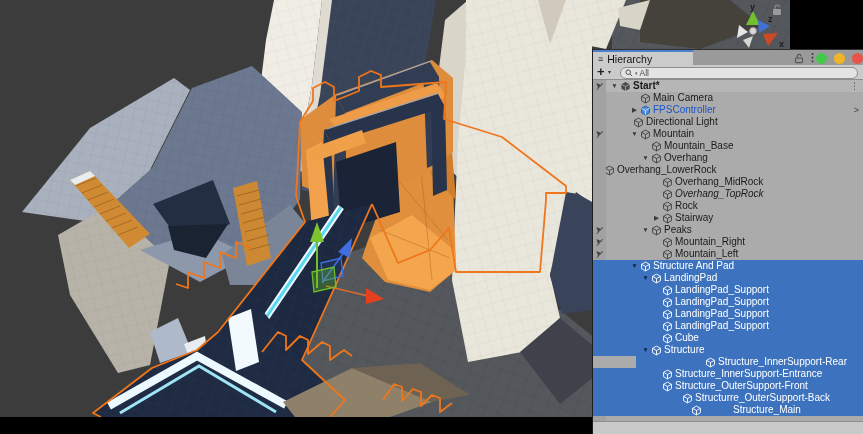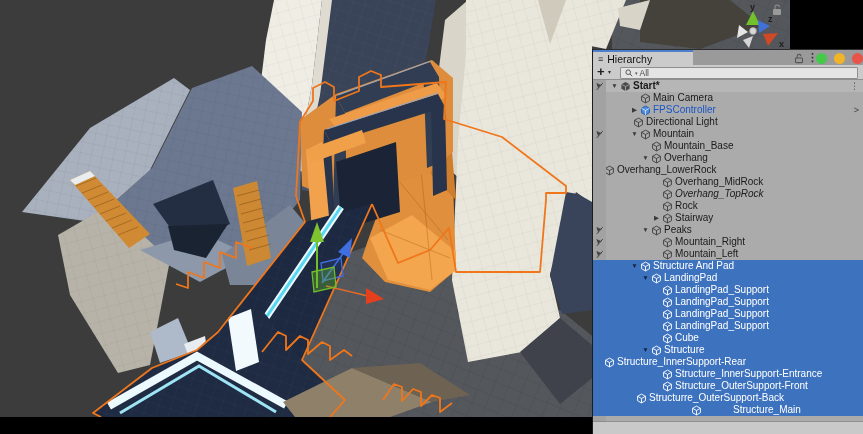--- a/index.html
+++ b/index.html
@@ -13,21 +13,21 @@
   .tab{position:absolute;left:0;top:0;width:100px;height:16px;background:#CBCBCB;border-top:2px solid #4C80CC;
        box-sizing:border-box;display:flex;align-items:center;gap:4px;padding-left:5px;font-size:10.5px;color:#101010}
   .tab .ticon{font-size:9px;color:#333;line-height:1}
   .tb-lock{position:absolute;left:201px;top:3px}
   .tb-dots{position:absolute;left:214px;top:1px;font-size:11px;color:#333;font-weight:bold}
   .wdot{position:absolute;top:3px;width:11px;height:11px;border-radius:50%}
   .toolbar{position:absolute;left:0;top:16px;right:0;height:15px;background:#CBCBCB;border-bottom:1px solid #8E8E8E;box-sizing:border-box}
   .plusbtn{position:absolute;left:4px;top:0px;font-size:13px;font-weight:bold;color:#222;line-height:14px}
   .pluscaret{position:absolute;left:15px;top:3px;font-size:6px;color:#333}
   .search{position:absolute;left:27px;right:5px;top:2px;height:10px;background:#E4E4E4;border:1px solid #8F8F8F;
-          border-radius:1px;display:flex;align-items:center;gap:2px;padding-left:4px;font-size:8.5px;color:#4a4a4a}
+          border-radius:6px;display:flex;align-items:center;gap:2px;padding-left:4px;font-size:8.5px;color:#4a4a4a}
   .search .scaret{font-size:5px;color:#555}
   .rows{position:absolute;left:0;top:31px;right:0;height:336px;background:#ABABAB}
   .h-row{height:12px;display:flex;align-items:center;position:relative;box-sizing:border-box}
   .gutter{position:absolute;left:0;top:0;width:13px;height:12px;background:#A2A2A2;display:flex;align-items:center;justify-content:center}
   .h-row.scenehdr{background:#B6B6B6}
   .h-row.scenehdr .rlabel{font-weight:bold}
   .h-row.sel{background:var(--sel-blue,#3D72BF)}
   .h-row.sel .gutter{background:transparent}
   .h-row.sel .rlabel{color:#fff}
   .h-row.bluetext .rlabel{color:#1A55C8}
@@ -516,21 +516,21 @@
     <span class="gutter"></span>
     <span class="arrow">▼</span>
     <span class="ricon">
           <svg width="11" height="11" viewBox="0 0 12 12">
             <path d="M6 1.2 10.3 3.6 V8.4 L6 10.8 1.7 8.4 V3.6 Z" fill="none" stroke="#FFFFFF" stroke-width="1"></path>
             <path d="M1.7 3.6 6 6 10.3 3.6 M6 6 V10.8" fill="none" stroke="#FFFFFF" stroke-width="1"></path>
           </svg>
         </span>
     <span class="rlabel">Structure</span>
   </div>
-      <div class="h-row sel" style="">
+      <div class="h-row sel" style="padding-left: 58px; margin-left: 43px;">
     <span class="gutter"></span>
     <span class="arrow"></span>
     <span class="ricon">
           <svg width="11" height="11" viewBox="0 0 12 12">
             <path d="M6 1.2 10.3 3.6 V8.4 L6 10.8 1.7 8.4 V3.6 Z" fill="none" stroke="#FFFFFF" stroke-width="1"></path>
             <path d="M1.7 3.6 6 6 10.3 3.6 M6 6 V10.8" fill="none" stroke="#FFFFFF" stroke-width="1"></path>
           </svg>
         </span>
     <span class="rlabel">Structure_InnerSupport-Rear</span>
   </div>
@@ -549,21 +549,21 @@
     <span class="gutter"></span>
     <span class="arrow"></span>
     <span class="ricon">
           <svg width="11" height="11" viewBox="0 0 12 12">
             <path d="M6 1.2 10.3 3.6 V8.4 L6 10.8 1.7 8.4 V3.6 Z" fill="none" stroke="#FFFFFF" stroke-width="1"></path>
             <path d="M1.7 3.6 6 6 10.3 3.6 M6 6 V10.8" fill="none" stroke="#FFFFFF" stroke-width="1"></path>
           </svg>
         </span>
     <span class="rlabel">Structure_OuterSupport-Front</span>
   </div>
-      <div class="h-row sel" style="padding-left: 32px;">
+      <div class="h-row sel" style="padding-left: 78px;">
     <span class="gutter"></span>
     <span class="arrow"></span>
     <span class="ricon">
           <svg width="11" height="11" viewBox="0 0 12 12">
             <path d="M6 1.2 10.3 3.6 V8.4 L6 10.8 1.7 8.4 V3.6 Z" fill="none" stroke="#FFFFFF" stroke-width="1"></path>
             <path d="M1.7 3.6 6 6 10.3 3.6 M6 6 V10.8" fill="none" stroke="#FFFFFF" stroke-width="1"></path>
           </svg>
         </span>
     <span class="rlabel">Structurre_OuterSupport-Back</span>
   </div>

